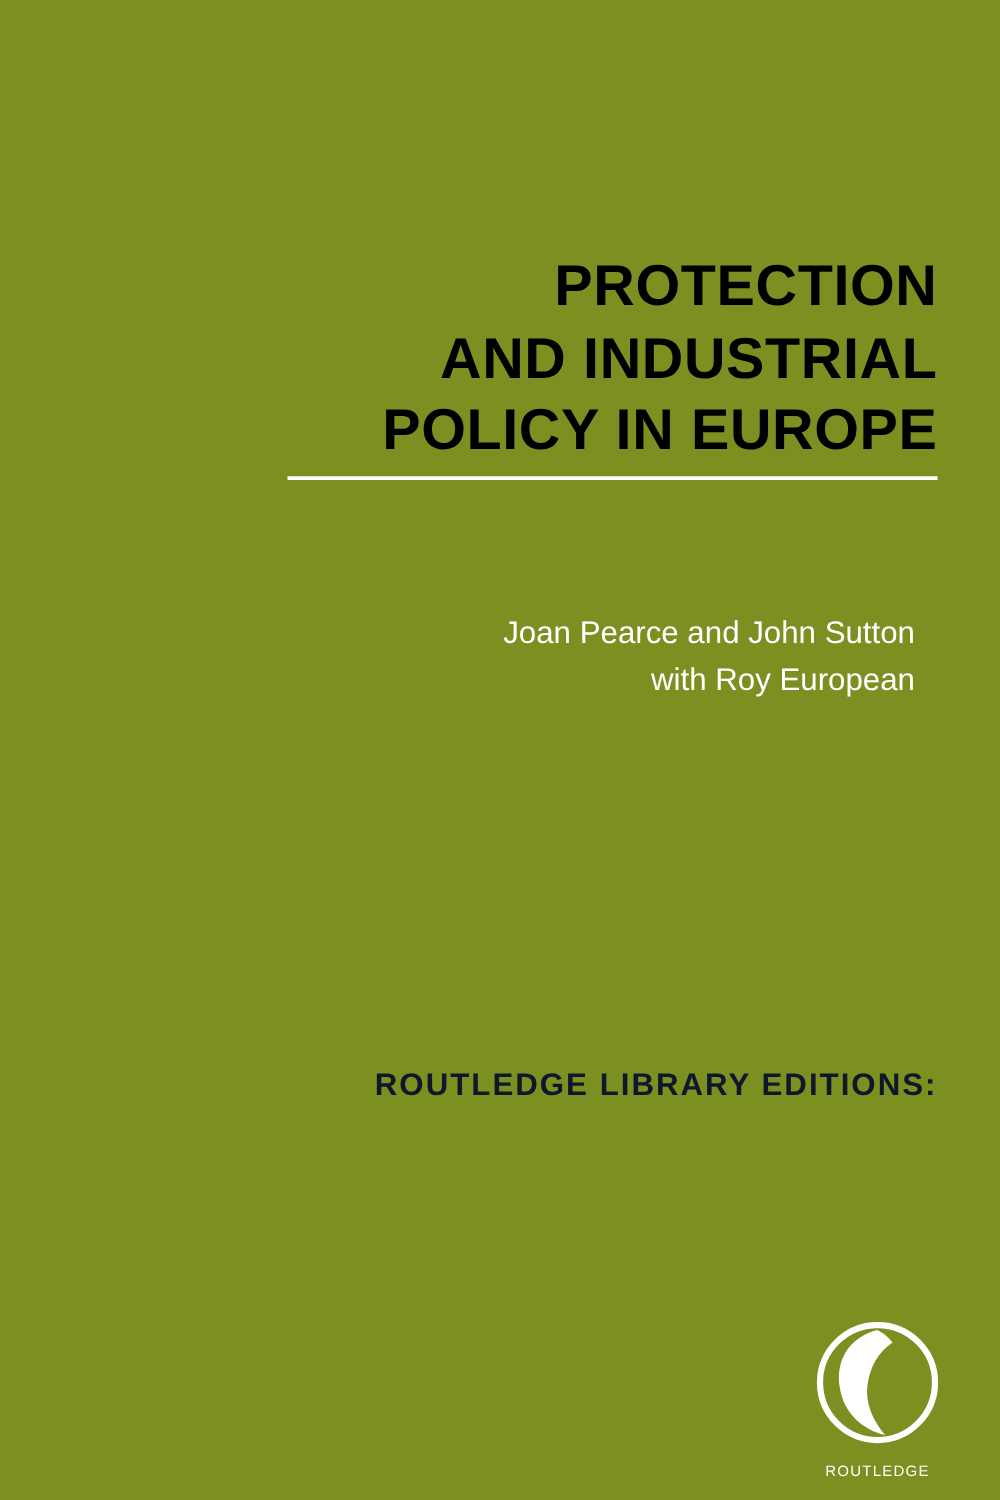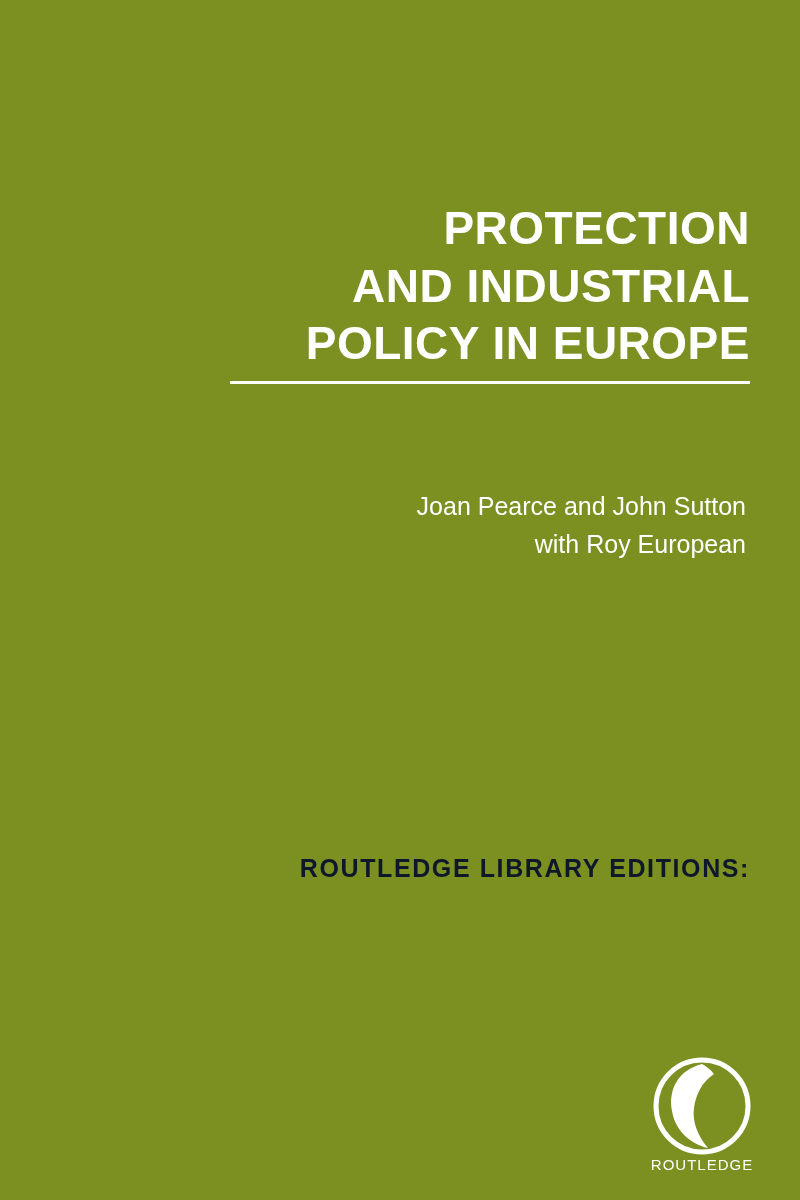--- a/index.html
+++ b/index.html
@@ -22,40 +22,40 @@
   }
   
   .title-block {
     position: absolute;
     left: 50px;
     right: 50px;
     top: 200px;
     text-align: right;
   }
   .title-line {
-    color: #ffffff;
+    color: #000000;
     font-size: 46px;
     font-weight: bold;
     letter-spacing: 0.5px;
     line-height: 1.25;
     text-transform: uppercase;
     white-space: nowrap;
   }
   .title-rule {
     margin-top: 8px;
     margin-left: auto;
     width: 520px;
     height: 3px;
     background: #ffffff;
   }
   
   .authors {
     position: absolute;
     left: 50px;
-    right: 54px;
+    right: 68px;
     top: 488px;
     text-align: right;
   }
   .author-line {
     color: #ffffff;
     font-size: 25px;
     line-height: 1.5;
     white-space: nowrap;
   }
   
@@ -81,24 +81,24 @@
     right: 44px;
     bottom: 28px;
     width: 108px;
     height: 116px;
   }
   .logo svg {
     display: block;
   }
   .logo-text {
     color: #ffffff;
-    font-size: 15px;
+    font-size: 12px;
     letter-spacing: 1px;
     text-align: center;
-    margin-top: 0;
+    margin-top: 14px;
     text-transform: uppercase;
   }
 </style>
 </head>
 <body>
 
 <div class="cover">
 
   <div class="title-block">
     <div class="title-line">Protection</div>

